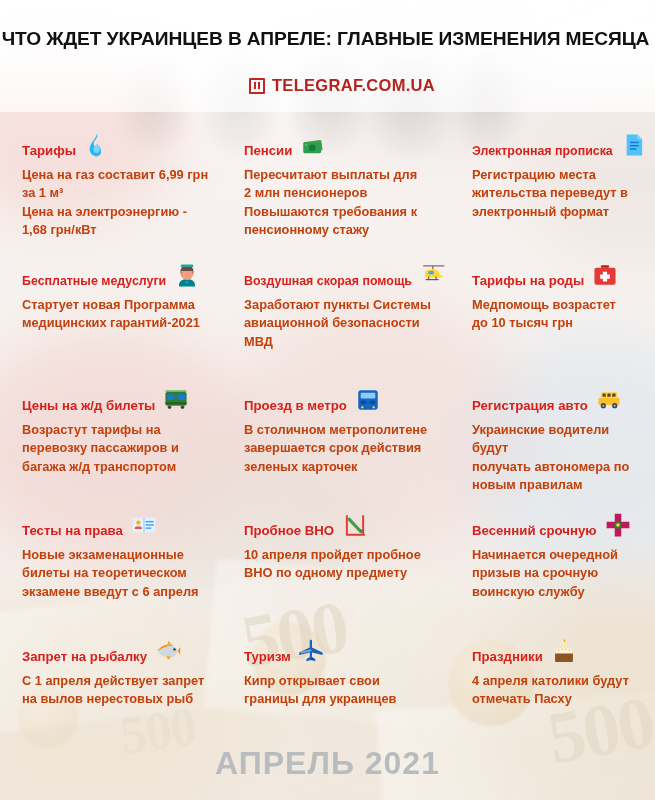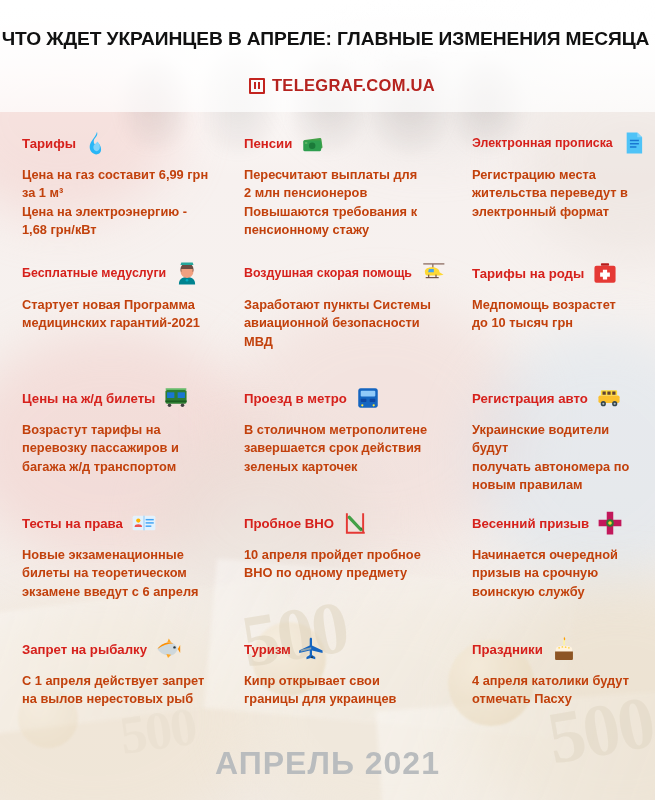--- a/index.html
+++ b/index.html
@@ -161,21 +161,21 @@
   .cell {
     box-sizing: border-box;
     padding: 0 12px 0 22px;
   }
   .cell.c-1 { width: 232px; }
   .cell.c-2 { width: 232px; padding-left: 12px; }
   .cell.c-3 { width: 191px; padding-left: 8px; }
 
   .cell-head {
     display: flex;
-    align-items: center;
+    align-items: flex-end;
     gap: 8px;
     min-height: 30px;
   }
   .cell-title {
     font-size: 13.2px;
     font-weight: bold;
     color: #d6211c;
     white-space: nowrap;
   }
   .cell-title.small { font-size: 12.4px; }
@@ -454,21 +454,21 @@
                   <path d="M9 9l14 15" stroke="#43a047" stroke-width="4" stroke-linecap="round"></path>
                   <path d="M22 22l3.5 4-1-4.6z" fill="#2e7d32"></path>
                 </svg>
             </span>
           </div>
           <div class="cell-body">10 апреля пройдет пробное
 ВНО по одному предмету</div>
         </div>
         <div class="cell c-3">
           <div class="cell-head">
-            <span class="cell-title">Весенний призыв</span>
+            <span class="cell-title">Весенний срочную</span>
             <span class="ico">
               <svg viewBox="0 0 32 32">
                   <path d="M12 2h8v10h10v8H20v10h-8V20H2v-8h10z" fill="#c2185b"></path>
                   <circle cx="16" cy="16" r="4.6" fill="#2e7d32"></circle>
                   <circle cx="16" cy="16" r="2.2" fill="#fdd835"></circle>
                 </svg>
             </span>
           </div>
           <div class="cell-body">Начинается очередной
 призыв на срочную

